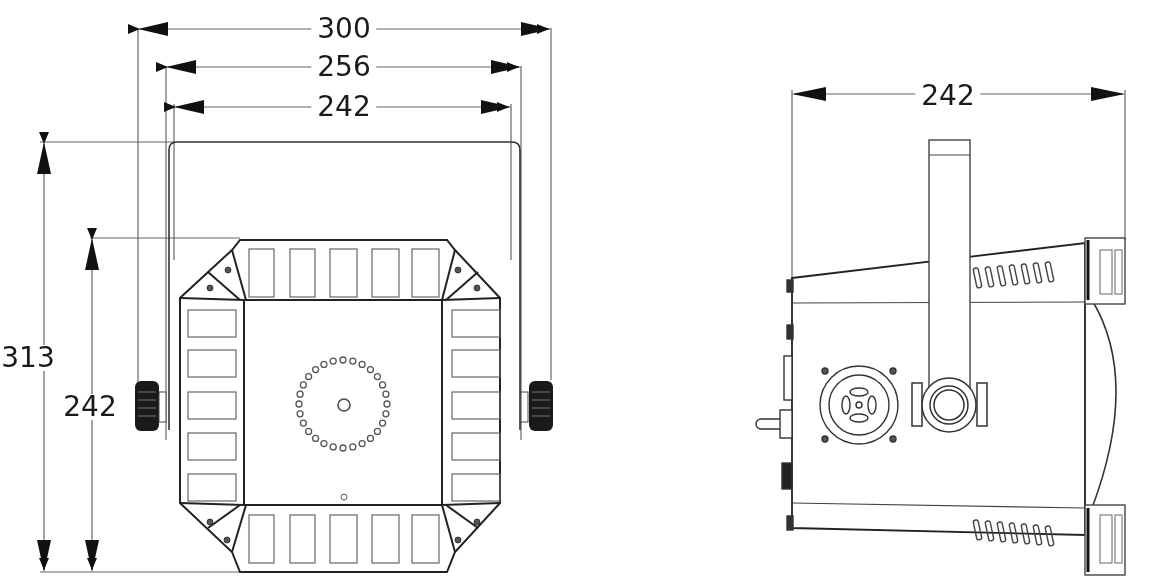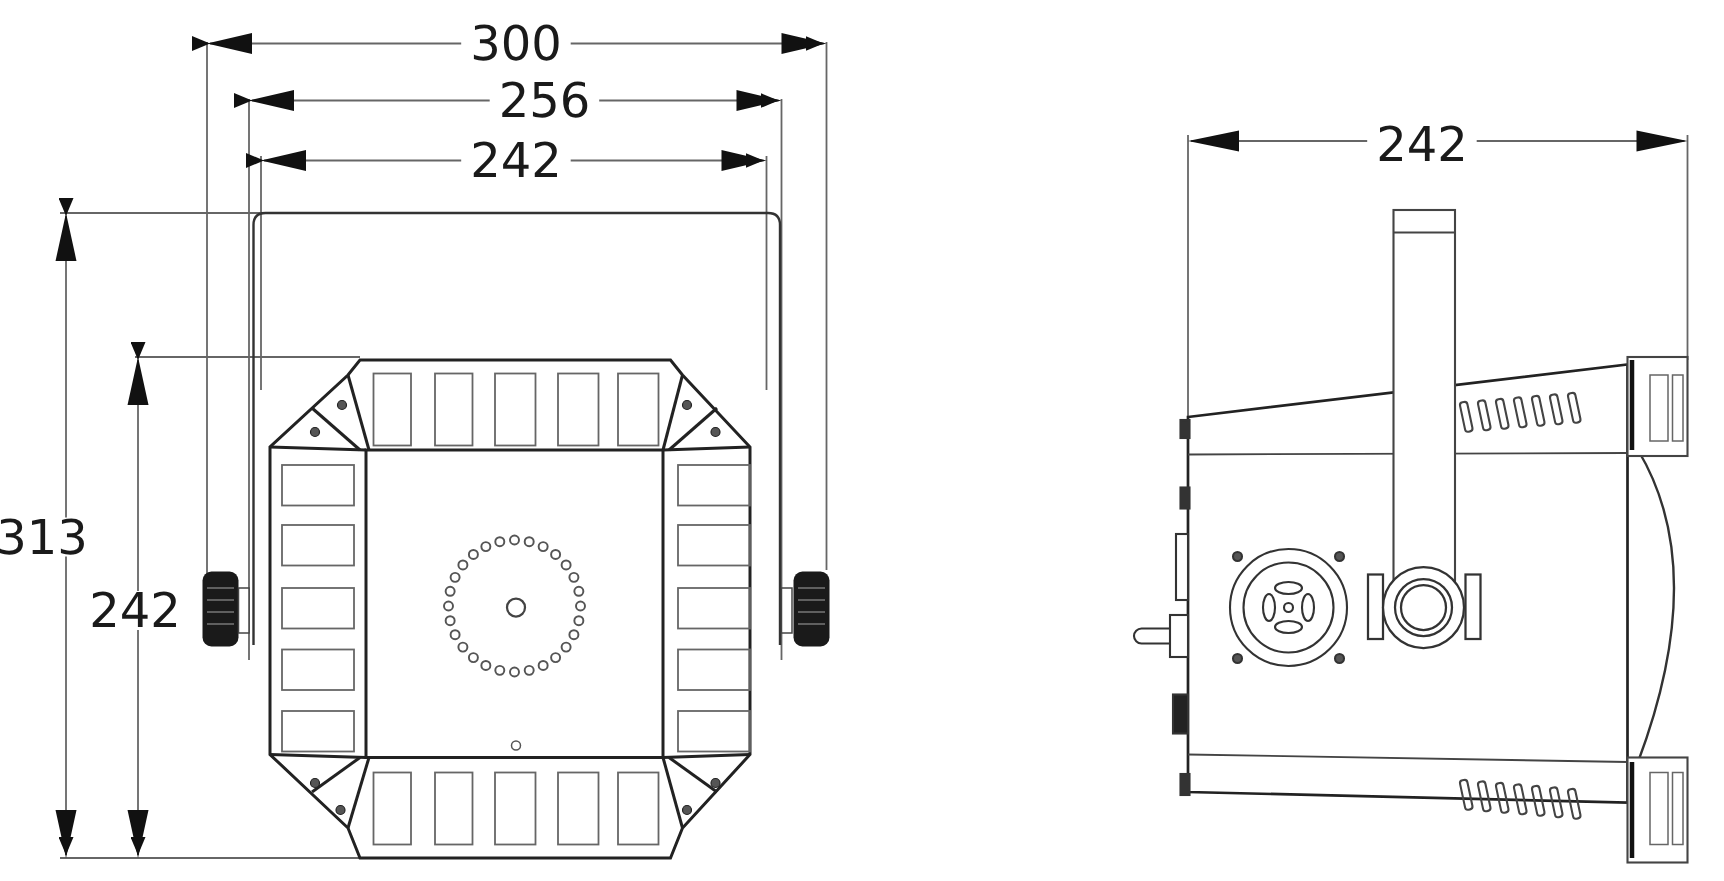--- a/index.html
+++ b/index.html
@@ -1,18 +1,18 @@
 <!DOCTYPE html>
 <html><head>
   <meta charset="utf-8">
   <style>
     html, body { margin: 0; padding: 0; background: #ffffff; }
     body { width: 1149px; height: 587px; position: relative; overflow: hidden; font-family: "DejaVu Sans", sans-serif; }
     svg { position: absolute; left: 0; top: 0; }
-    .dim-label { position: absolute; font-family: "DejaVu Sans", sans-serif; font-size: 32px; color: #1a1a1a; background: #fff; padding: 0 6px; line-height: 26px; transform: translate(-50%, -50%); white-space: nowrap; }
+    .dim-label { position: absolute; font-family: "DejaVu Sans", sans-serif; font-size: 28px; color: #1a1a1a; background: #fff; padding: 0 6px; line-height: 26px; transform: translate(-50%, -50%); white-space: nowrap; }
   </style>
 </head>
 <body>
 
 <svg width="1149" height="587" viewBox="0 0 1149 587" xmlns="http://www.w3.org/2000/svg">
   <defs>
     <marker id="arr" markerWidth="12" markerHeight="10" refX="12" refY="5" orient="auto" markerUnits="userSpaceOnUse">
       <path d="M0,0 L12,5 L0,10 Z" fill="#111"></path>
     </marker>
   </defs>
@@ -236,17 +236,17 @@
     <rect x="787" y="325" width="6" height="14" fill="#333"></rect>
     <rect x="784" y="356" width="8" height="44"></rect>
     <rect x="756" y="419" width="30" height="10" rx="5"></rect>
     <rect x="780" y="410" width="12" height="28"></rect>
     <rect x="782" y="463" width="10" height="26" fill="#222"></rect>
     <rect x="787" y="516" width="6" height="14" fill="#333"></rect>
   </g>
 </svg>
 
 <div class="dim-label" style="left:344px; top:29px;">300</div>
-<div class="dim-label" style="left:344px; top:67px;margin-left:19px;">256</div>
+<div class="dim-label" style="left:344px; top:67px;">256</div>
 <div class="dim-label" style="left:344px; top:107px;">242</div>
 <div class="dim-label" style="left:28px; top:358px;">313</div>
 <div class="dim-label" style="left:90px; top:407px;">242</div>
 <div class="dim-label" style="left:948px; top:96px;">242</div>
 
 </body></html>

